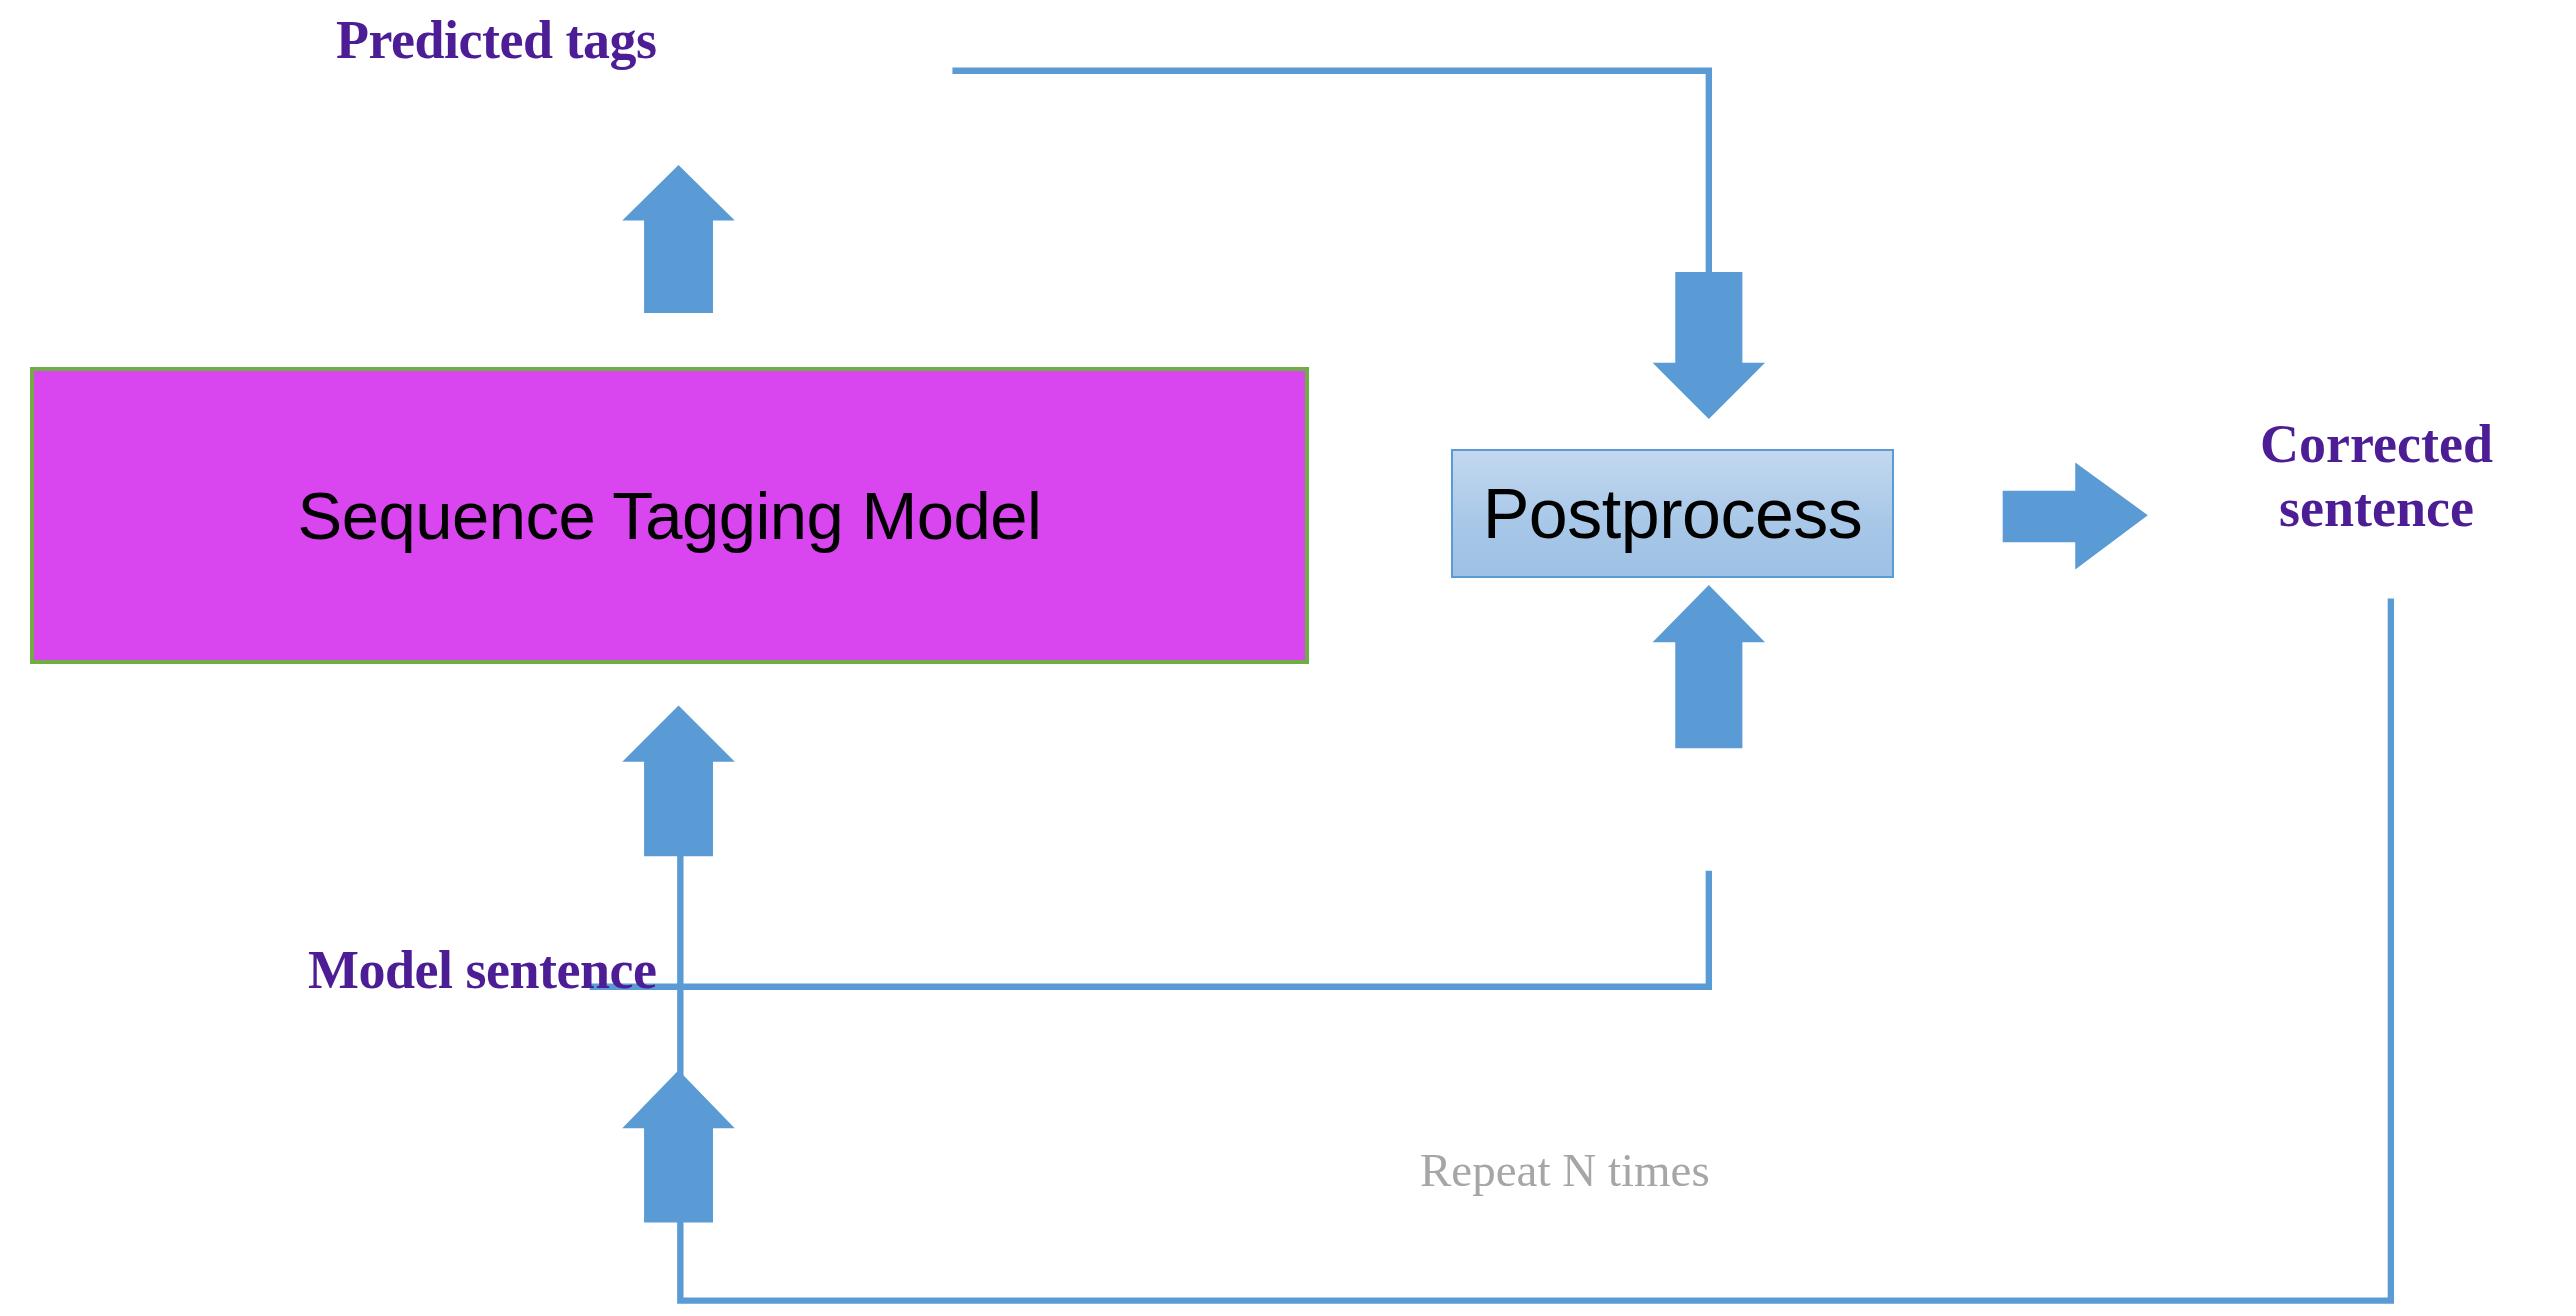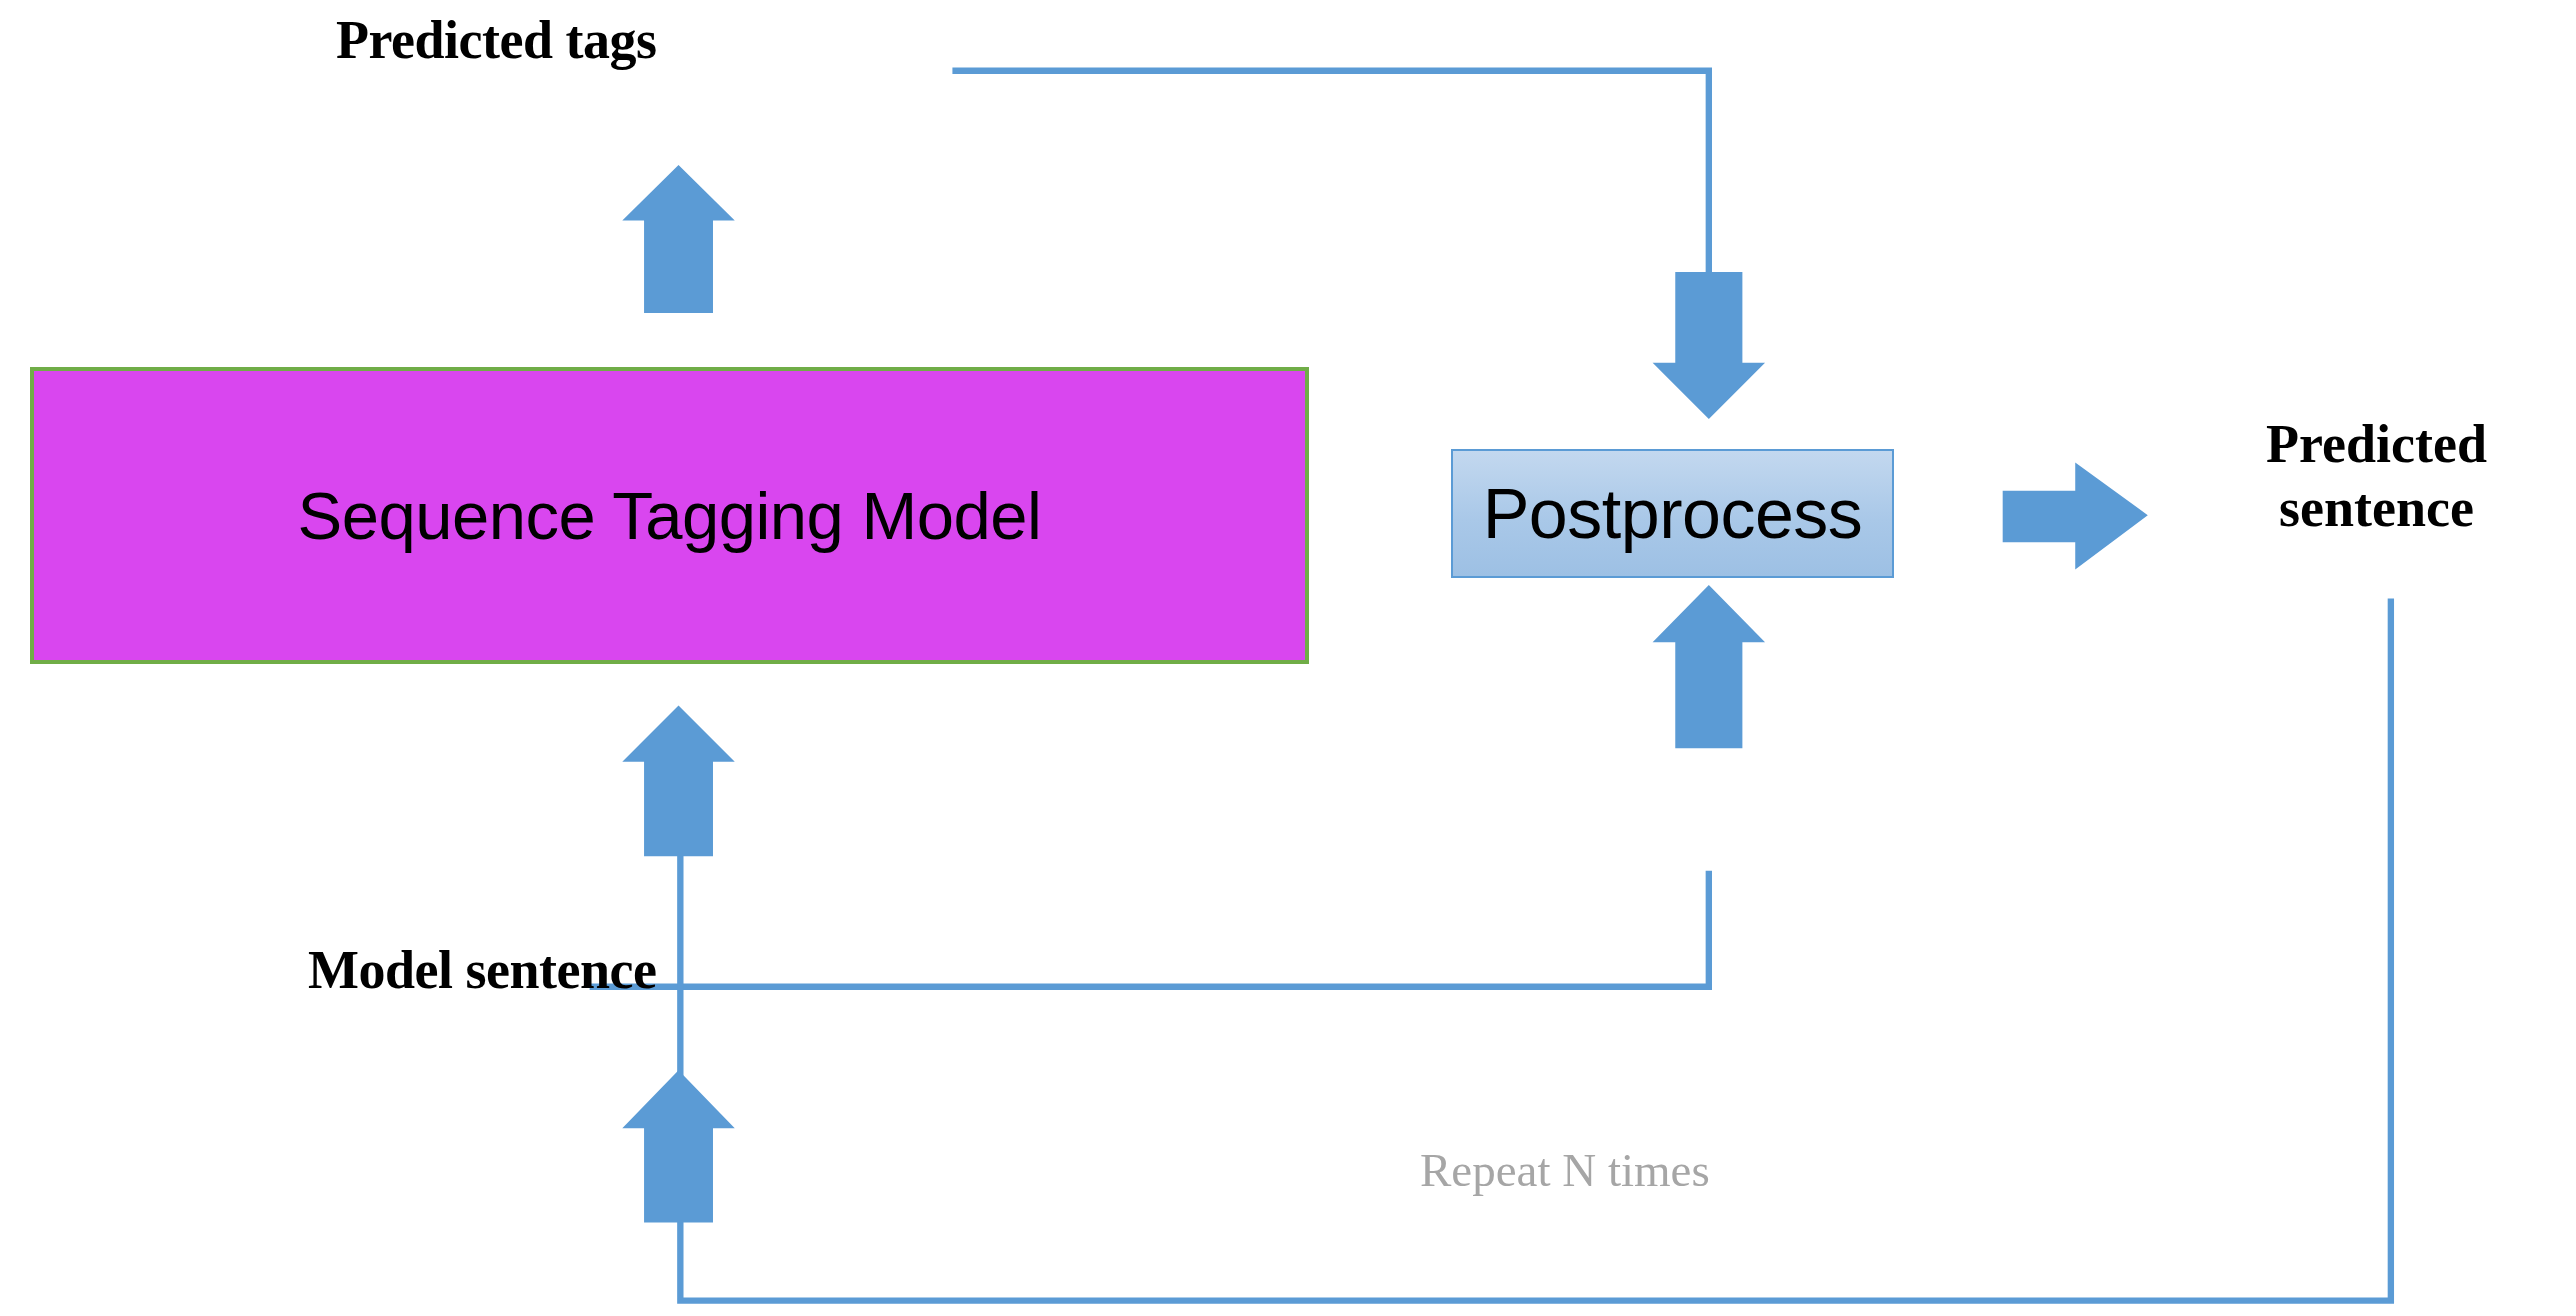--- a/index.html
+++ b/index.html
@@ -17,21 +17,21 @@
   }
   svg.layer {
     position: absolute;
     left: 0;
     top: 0;
     width: 2576px;
     height: 1316px;
   }
   .label {
     position: absolute;
-    color: #000000;
+    color: #4c1d95;
     font-family: "Liberation Serif", serif;
     font-weight: bold;
     white-space: nowrap;
     line-height: 1.08;
   }
   #label-predicted-tags {
     left: 336px;
     top: 11px;
     font-size: 54px;
     letter-spacing: -0.5px;
@@ -150,20 +150,20 @@
   <div class="label" id="label-predicted-tags">Predicted tags</div>
 
   <div id="box-sequence-tagging-model">
     <div id="label-sequence-tagging-model">Sequence Tagging Model</div>
   </div>
 
   <div id="box-postprocess">
     <div id="label-postprocess">Postprocess</div>
   </div>
 
-  <div class="label" id="label-corrected-sentence">Predicted sentence</div>
+  <div class="label" id="label-corrected-sentence">Corrected sentence</div>
 
   <div class="label" id="label-input-sentence">Model sentence</div>
 
   <div class="label" id="label-repeat-n-times">Repeat N times</div>
 
 </div>
 
 
 </body></html>

